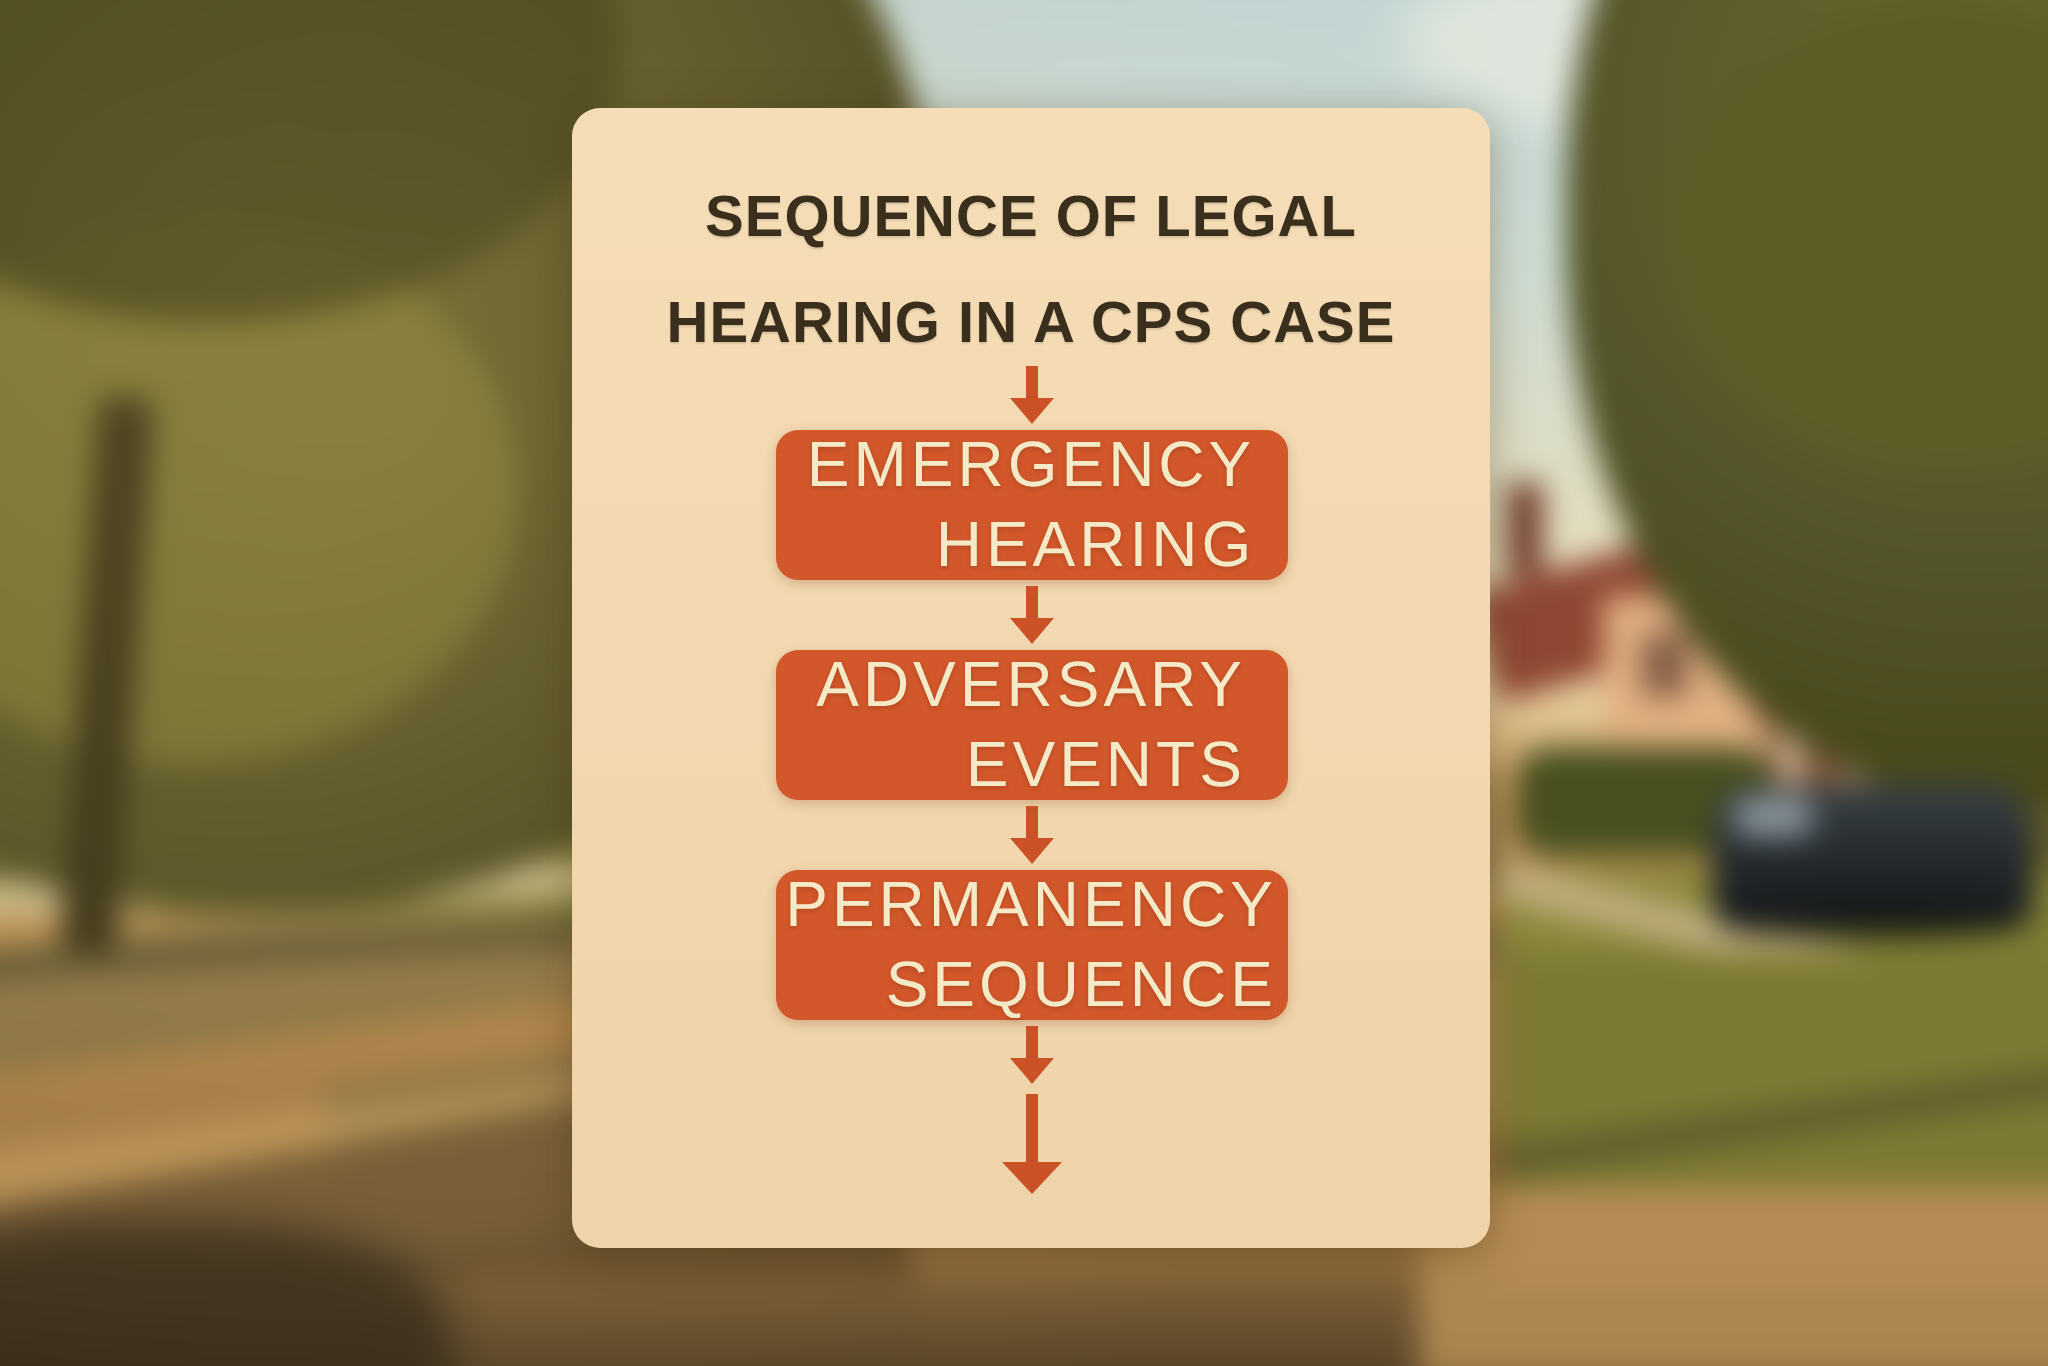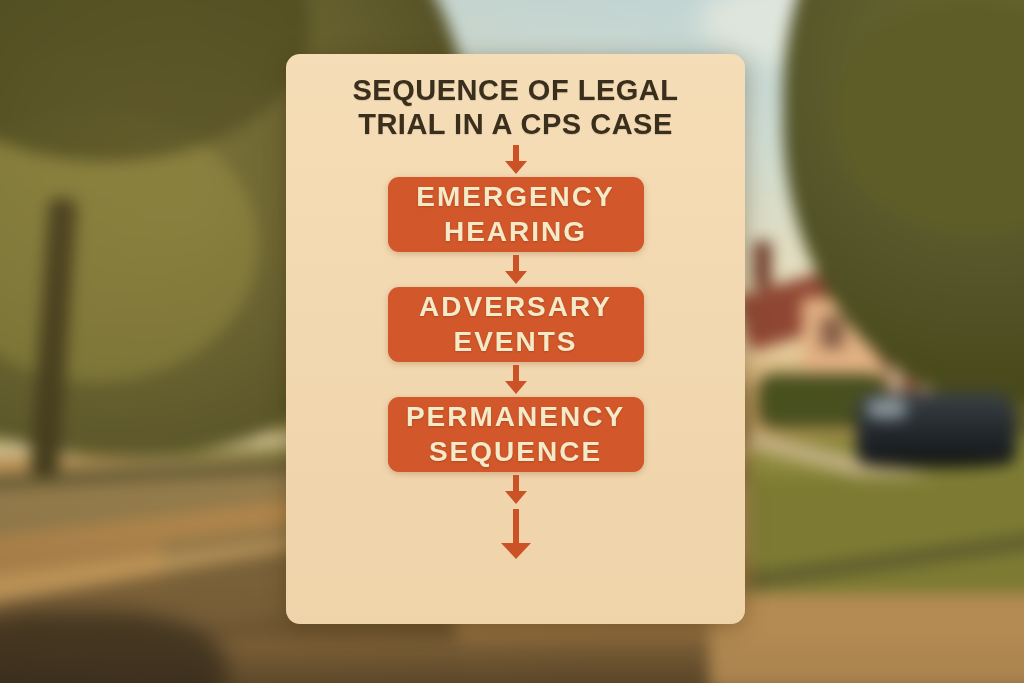--- a/index.html
+++ b/index.html
@@ -99,28 +99,28 @@
     background:radial-gradient(circle at 20% 30%,rgba(240,200,120,.18),rgba(240,200,120,0) 60%); }
 
   
   .panel { position:absolute; left:286px; top:54px; width:459px; height:570px;
     border-radius:14px;
     background:linear-gradient(180deg,var(--panel_bg) 0%,var(--panel_bg_bottom) 100%);
     box-shadow:0 4px 22px rgba(60,40,10,.35);
     padding-top:20px; z-index:5; }
   .title { text-align:center; font-size:29px; font-weight:700; letter-spacing:.5px;
     line-height:1.17; color:var(--title_text); text-shadow:0 1px 1px rgba(0,0,0,.12); }
-  .title-line { display:block; }
+  .title-line { display:block;margin-top:19px; }
   .flow { display:flex; flex-direction:column; align-items:center; }
   .step-box { width:256px; height:75px; border-radius:11px; background:var(--box_bg);
     display:flex; align-items:center; justify-content:center;
     box-shadow:0 2px 6px rgba(120,50,10,.25); }
   .step-box.single { height:60px; }
-  .step-label { font-size:28px; font-weight:700; letter-spacing:2px; line-height:1.27;
-    color:var(--box_text); text-align:center; white-space:pre-line;
+  .step-label { font-size:32px; font-weight:400; letter-spacing:2px; line-height:1.27;
+    color:var(--box_text); text-align:right; white-space:pre-line;
     text-shadow:0 1px 2px rgba(90,30,0,.25); }
   .flow-arrow { display:flex; flex-direction:column; align-items:center; margin:3px 0; }
   .flow-arrow .arrow-stem { width:6px; height:16px; background:var(--arrow); }
   .flow-arrow .arrow-head { width:0; height:0; border-left:11px solid transparent;
     border-right:11px solid transparent; border-top:13px solid var(--arrow); }
   .flow-arrow.long { margin:2px 0 0; }
   .flow-arrow.long .arrow-stem { height:34px; }
   .flow-arrow.long .arrow-head { border-left-width:15px; border-right-width:15px;
     border-top-width:16px; }
 </style>
@@ -180,21 +180,21 @@
     <div class="road-bottom-shadow"></div>
     <div class="road-bottom-strip"></div>
     <div class="corner-shadow"></div>
     <div class="right-road-light"></div>
     <div class="warm-light-overlay"></div>
   </div>
 
   <div class="panel">
     <h1 class="title">
       <span class="title-line">SEQUENCE OF LEGAL</span>
-      <span class="title-line">TRIAL IN A CPS CASE</span>
+      <span class="title-line">HEARING IN A CPS CASE</span>
     </h1>
     <div class="flow">
         <div class="flow-arrow">
           <span class="arrow-stem"></span>
           <span class="arrow-head"></span>
         </div>
         <div class="step-box">
           <span class="step-label">EMERGENCY
 HEARING</span>
         </div>

